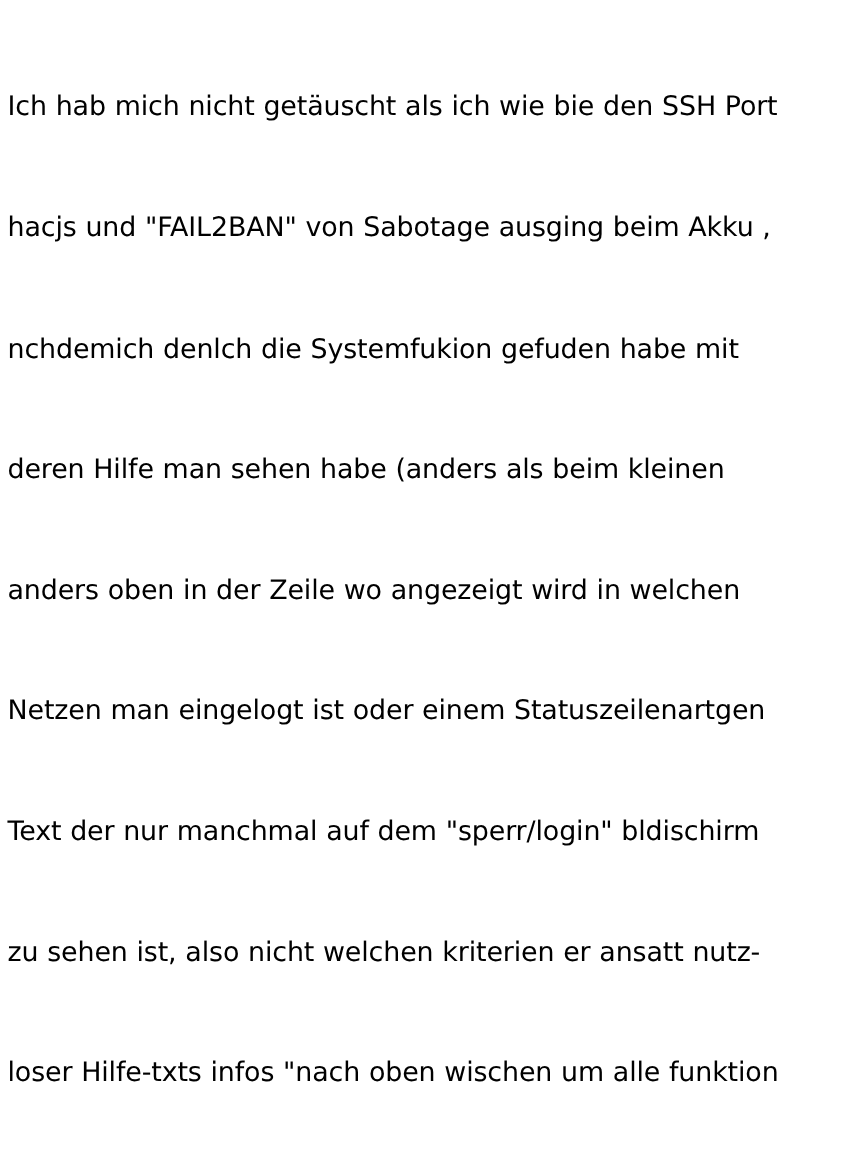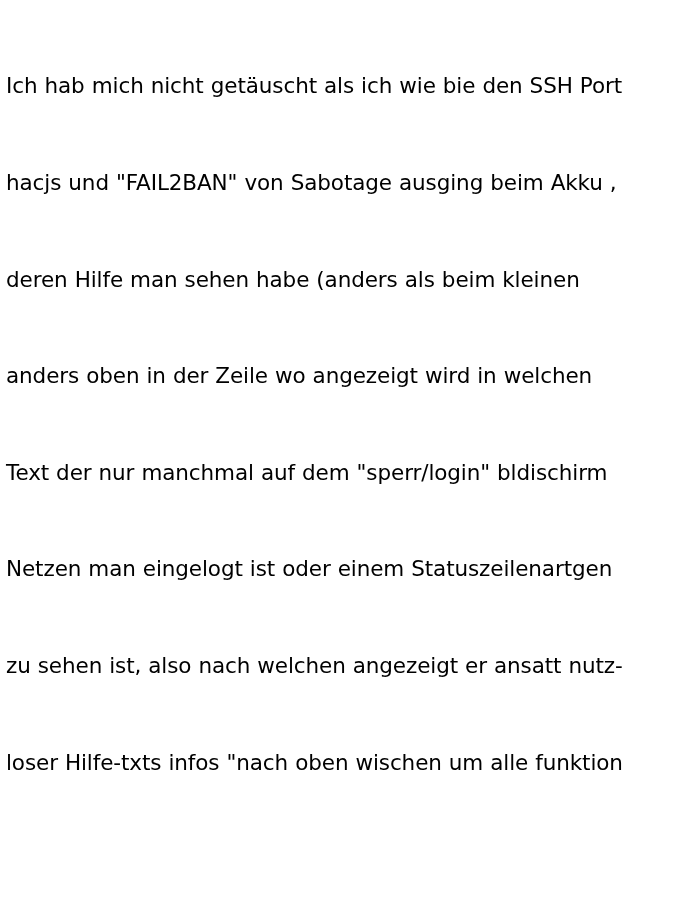--- a/index.html
+++ b/index.html
@@ -36,25 +36,26 @@
     line-height: 32.2px;
   }
 </style>
 </head>
 <body>
 
 <div class="page">
   <div class="text-block">
     <span class="line">Ich hab mich nicht getäuscht als ich wie bie den SSH Port</span>
     <span class="line">hacjs und "FAIL2BAN" von Sabotage ausging beim Akku ,</span>
+    <span class="line">nchdemich denlch die Systemfukion gefuden habe mit</span>
     <span class="line">deren Hilfe man sehen habe (anders als beim kleinen</span>
     <span class="line">anders oben in der Zeile wo angezeigt wird in welchen</span>
+    <span class="line">Netzen man eingelogt ist oder einem Statuszeilenartgen</span>
     <span class="line">Text der nur manchmal auf dem "sperr/login" bldischirm</span>
-    <span class="line">Netzen man eingelogt ist oder einem Statuszeilenartgen</span>
-    <span class="line">zu sehen ist, also nach welchen angezeigt er ansatt nutz-</span>
+    <span class="line">zu sehen ist, also nicht welchen kriterien er ansatt nutz-</span>
     <span class="line">loser Hilfe-txts infos "nach oben wischen um alle funktion</span>
     
     
     
     
     
     
     
     
     

